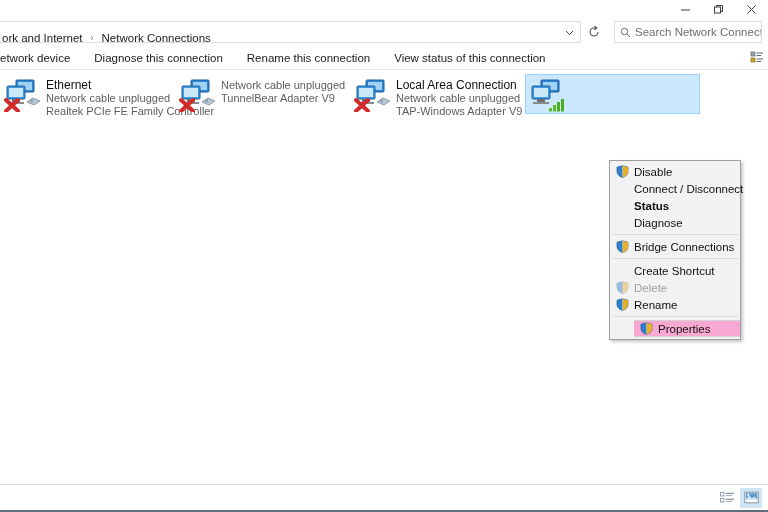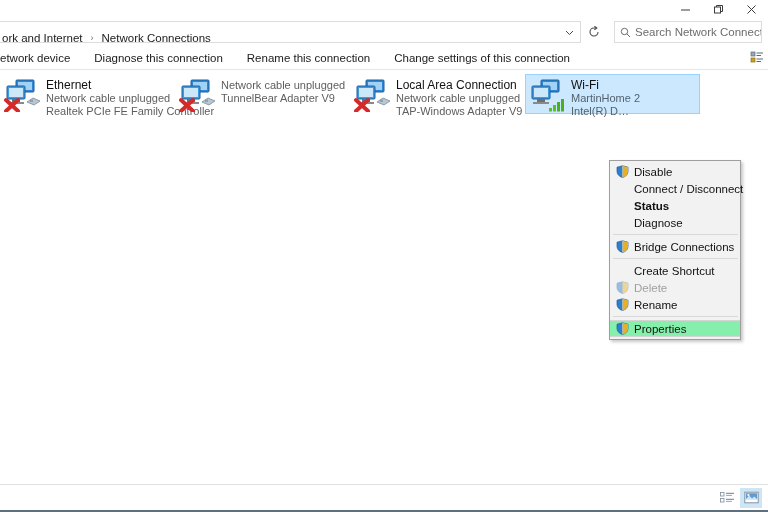--- a/index.html
+++ b/index.html
@@ -201,23 +201,24 @@
   .ctxrow {
     height: 17px;
     display: flex;
     align-items: center;
     padding-left: 3px;
     font-size: 11.5px;
     color: #111111;
     white-space: nowrap;
   }
   .ctxrow.hl {
-    background: #86efac;
+    background: #f9a8d4;
     border-top: 1px solid #d4d4d4;
     border-bottom: 1px solid #d4d4d4;
+    margin-left: 24px;
   }
   .ctxrow.bold { font-weight: bold; }
   .ctxrow.disabled { color: #a0a0a0; }
   .ctx-ico {
     width: 19px; height: 16px;
     flex: 0 0 auto;
     display: flex; align-items: center; justify-content: center;
   }
   .ctx-label { padding-left: 2px; }
   .ctxsep {
@@ -301,21 +302,21 @@
         </svg>
       </div>
       <div class="search-ph">Search Network Connections</div>
     </div>
   </div>
 
   <div class="cmdbar">
     <div class="cmditem first">etwork device</div>
     <div class="cmditem">Diagnose this connection</div>
     <div class="cmditem">Rename this connection</div>
-    <div class="cmditem">Change settings of this connection</div>
+    <div class="cmditem">View status of this connection</div>
     <div class="cmdspacer"></div>
     <div class="cmdicon">
       <svg width="14" height="14" viewBox="0 0 14 14">
         <rect x="1" y="2" width="4" height="4" fill="#9aa7b3" stroke="#5b6a78" stroke-width="0.7"></rect>
         <rect x="1" y="8" width="4" height="4" fill="#c9a227" stroke="#8a6f10" stroke-width="0.7"></rect>
         <line x1="6.5" y1="3" x2="13" y2="3" stroke="#5b6a78" stroke-width="1"></line>
         <line x1="6.5" y1="5.5" x2="11" y2="5.5" stroke="#5b6a78" stroke-width="1"></line>
         <line x1="6.5" y1="9" x2="13" y2="9" stroke="#5b6a78" stroke-width="1"></line>
         <line x1="6.5" y1="11.5" x2="11" y2="11.5" stroke="#5b6a78" stroke-width="1"></line>
       </svg>
@@ -408,25 +409,20 @@
             <rect x="8" y="21" width="8" height="3" fill="#6f6f6f"></rect>
             <rect x="4" y="24" width="16" height="2" fill="#8a8a8a"></rect>
             <g>
               <rect x="20" y="30" width="3" height="3.5" fill="#5cbf2a"></rect>
               <rect x="24" y="27" width="3" height="6.5" fill="#5cbf2a"></rect>
               <rect x="28" y="24" width="3" height="9.5" fill="#4caf20"></rect>
               <rect x="32" y="21" width="3" height="12.5" fill="#4caf20"></rect>
             </g>
           </svg>
         </div>
-        <div class="tile-text">
-          <div class="tile-name">Wi-Fi</div>
-          <div class="tile-sub">MartinHome 2</div>
-          <div class="tile-sub">Intel(R) D…</div>
-        </div>
       </div>
 
     </div>
 
     <div class="ctxmenu">
 
       <div class="ctxrow">
         <span class="ctx-ico">
           <svg width="13" height="13" viewBox="0 0 13 13">
             <path d="M6.5 0.8 L12 2.2 V6.4 C12 9.4 9.6 11.6 6.5 12.4 C3.4 11.6 1 9.4 1 6.4 V2.2 Z" fill="#2f7fd0" stroke="#1b5c9c" stroke-width="0.7"></path>

